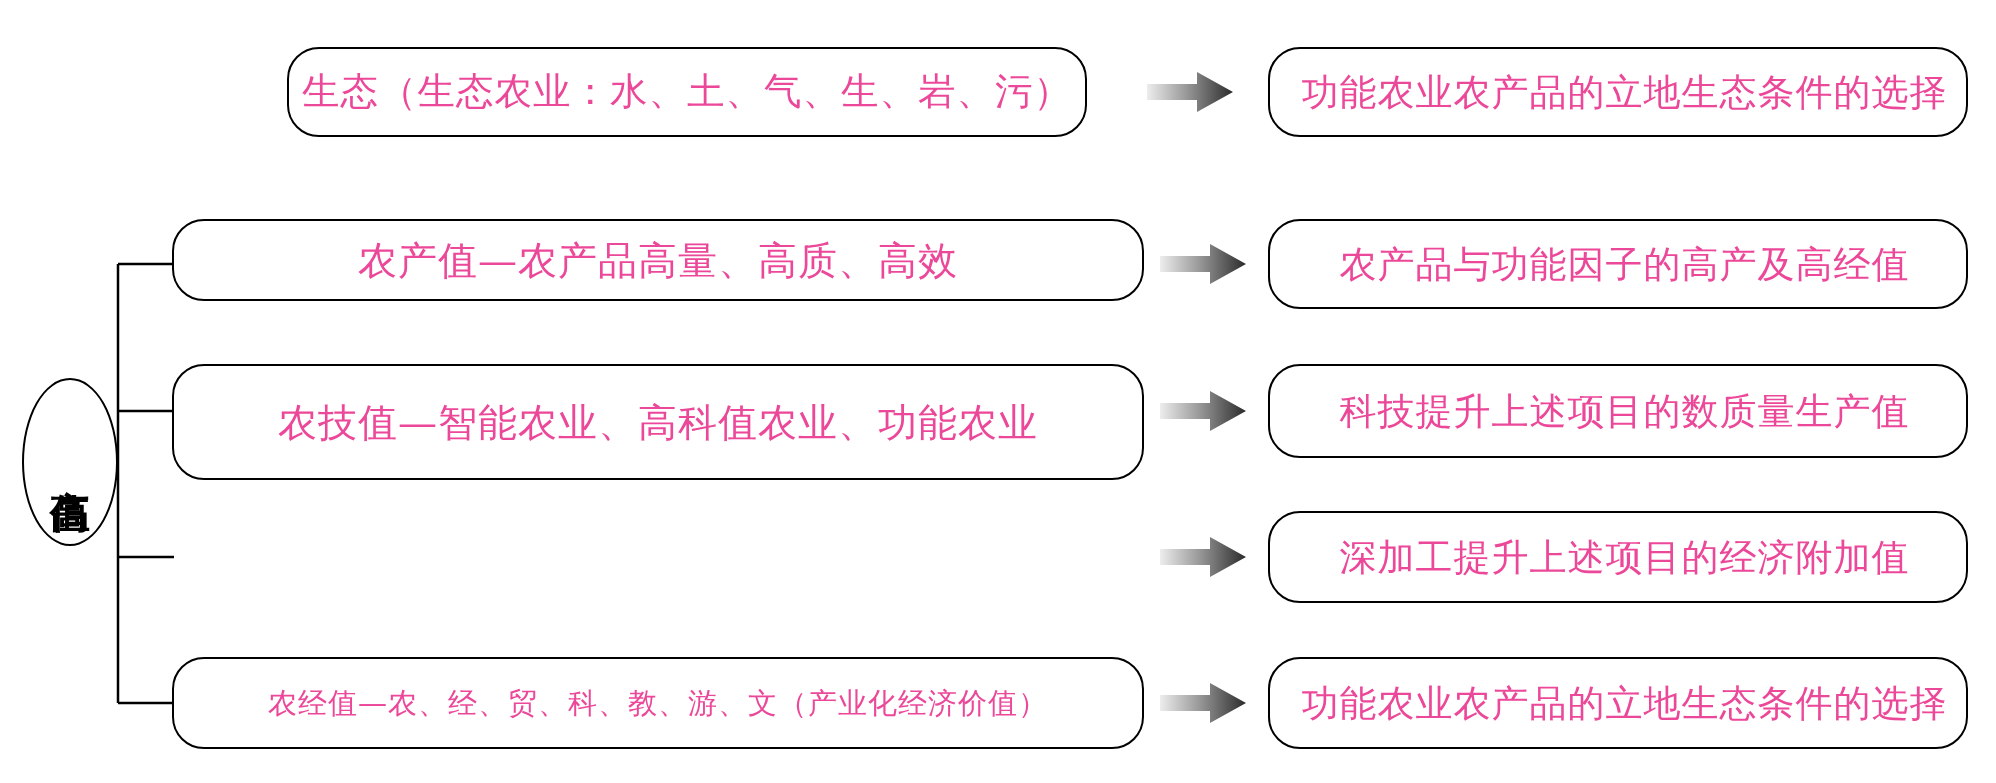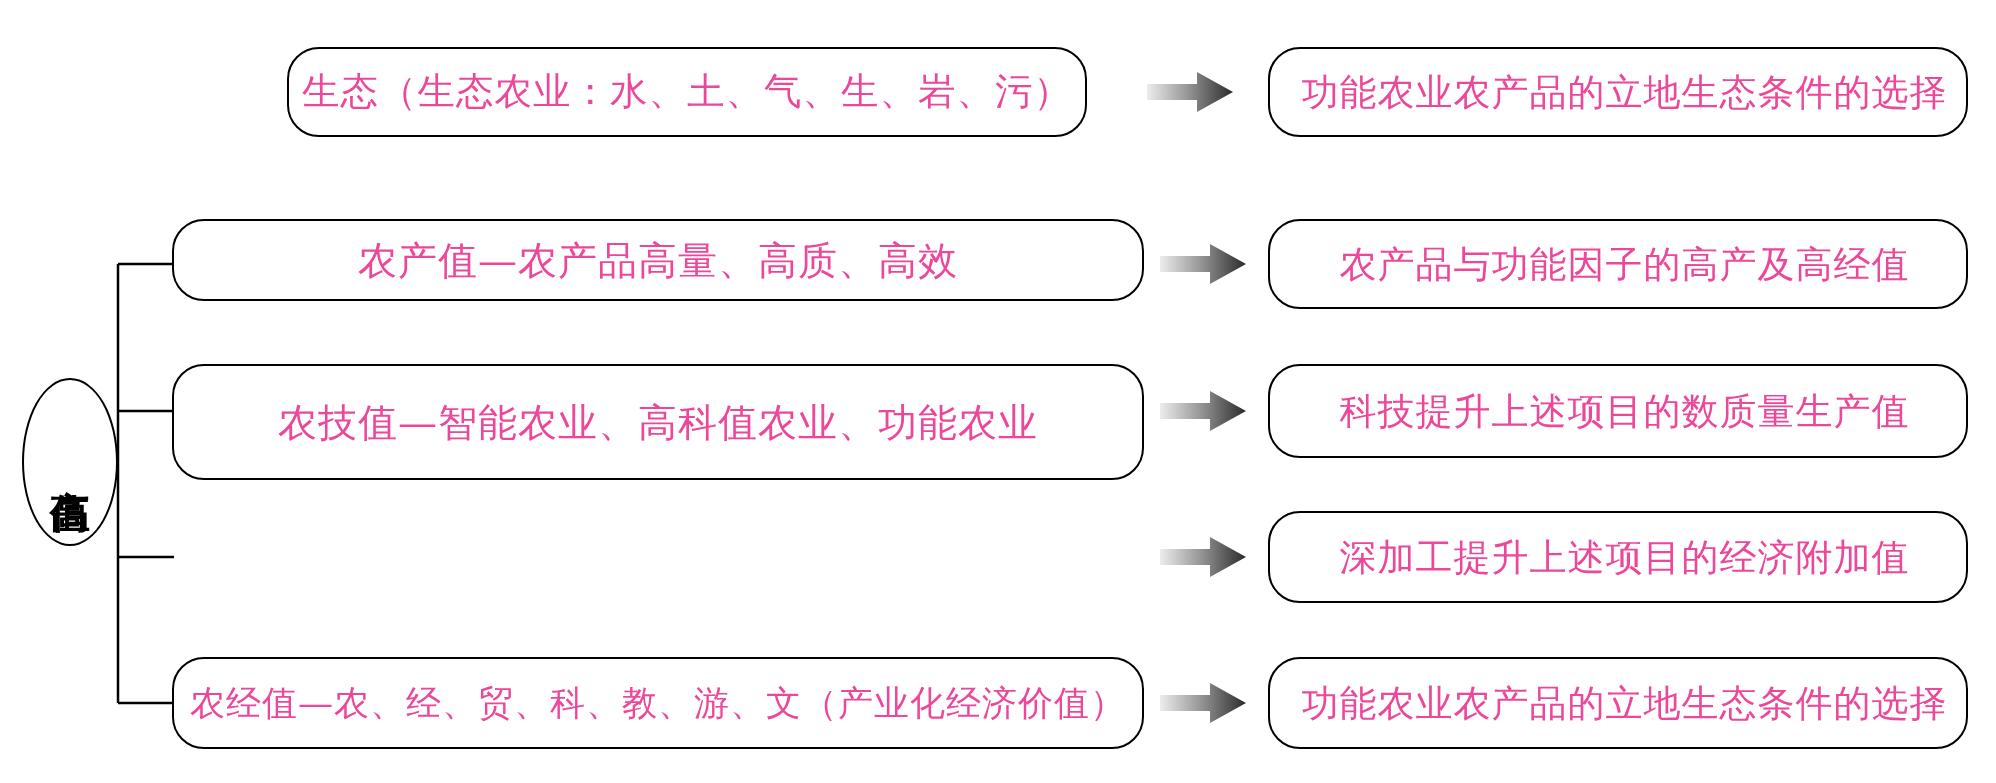--- a/index.html
+++ b/index.html
@@ -134,21 +134,21 @@
         <stop offset="100%" stop-color="#2b2b2b"></stop>
       </linearGradient>
     </defs>
     <path d="M0,14 L50,14 L50,2 L86,22 L50,42 L50,30 L0,30 Z" fill="url(#ag4)"></path>
   </svg>
   <div class="node right-node" id="node-mkt-r">
     <span>深加工提升上述项目的经济附加值</span>
   </div>
 
   <div class="node left-node" id="node-farm-econ">
-    <span style="font-size: 35px;">农经值—农、经、贸、科、教、游、文（产业化经济价值）</span>
+    <span style="font-size: 29px;">农经值—农、经、贸、科、教、游、文（产业化经济价值）</span>
   </div>
   <svg class="arrow" style="left:1160px;top:681px;" viewBox="0 0 86 44" xmlns="http://www.w3.org/2000/svg">
     <defs>
       <linearGradient id="ag5" x1="0" y1="0" x2="1" y2="0">
         <stop offset="0%" stop-color="#ededed"></stop>
         <stop offset="45%" stop-color="#9a9a9a"></stop>
         <stop offset="100%" stop-color="#2b2b2b"></stop>
       </linearGradient>
     </defs>
     <path d="M0,14 L50,14 L50,2 L86,22 L50,42 L50,30 L0,30 Z" fill="url(#ag5)"></path>

